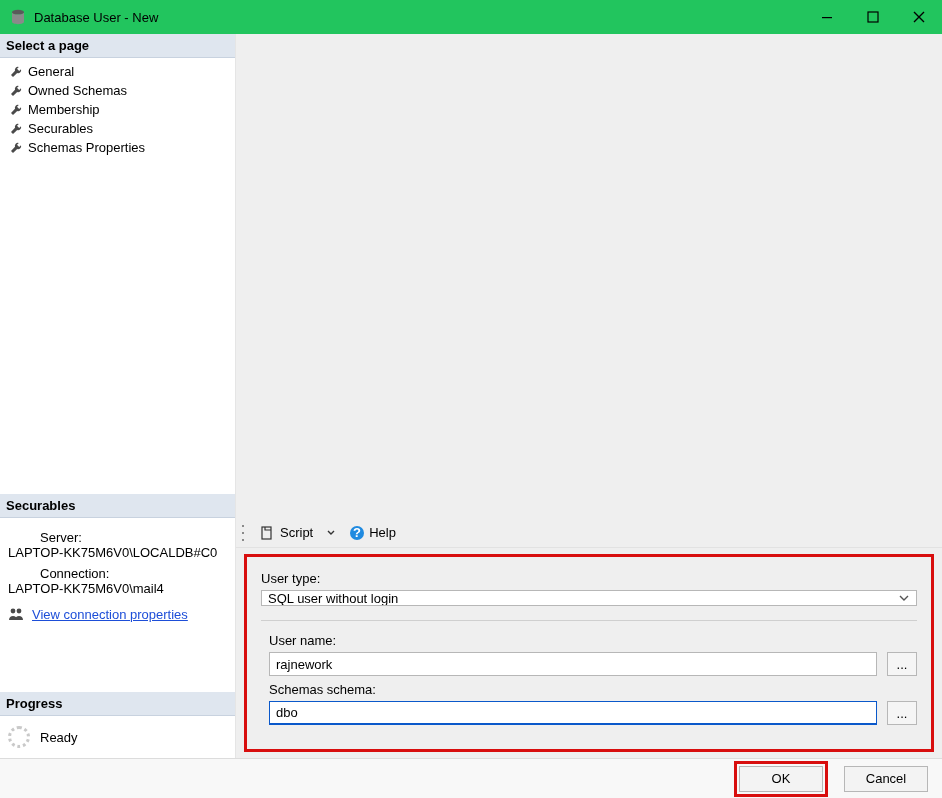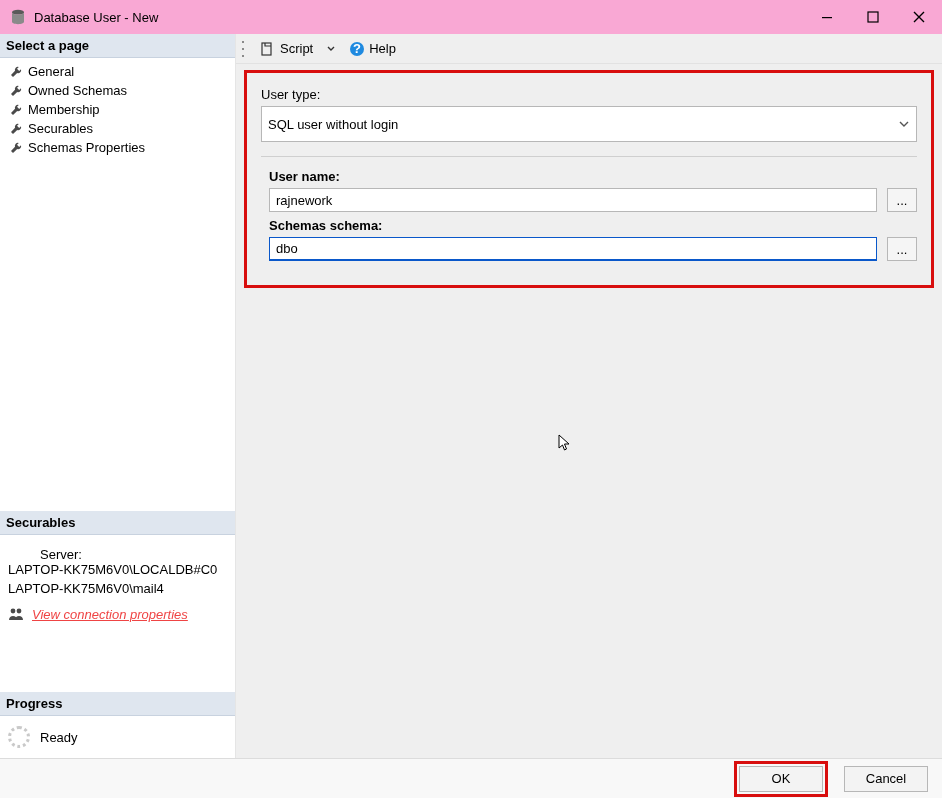--- a/index.html
+++ b/index.html
@@ -1,67 +1,67 @@
 <!DOCTYPE html>
 <html><head>
 <meta charset="utf-8">
 <style>
   * { box-sizing: border-box; font-family: "Segoe UI", Tahoma, sans-serif; font-size: 13px; }
   html, body { margin: 0; padding: 0; width: 942px; height: 798px; background: #fff; overflow: hidden; }
 
   
-  .titlebar { height: 34px; display: flex; align-items: center; background: #f9a8d4; }
+  .titlebar { height: 34px; display: flex; align-items: center; background: #22c55e; }
   .titlebar .app-icon { width: 16px; height: 16px; margin: 0 8px 0 10px; display: inline-flex; }
   .titlebar .title { flex: 0 0 auto; }
   .titlebar .spacer { flex: 1; }
   .titlebar .win-btn { width: 46px; height: 34px; display: inline-flex; align-items: center; justify-content: center; }
   .titlebar .win-btn svg { width: 12px; height: 12px; }
 
   
   .body { display: flex; height: calc(798px - 34px - 40px); }
   .sidebar { width: 236px; background: #fff; display: flex; flex-direction: column; border-right: 1px solid #e5e5e5; }
   .section-header { background: #dfe6ef; font-weight: 600; padding: 4px 6px; border-bottom: 1px solid #c8d2df; }
   .page-list { padding: 4px 0; }
   .page-item { display: flex; align-items: center; gap: 6px; padding: 2px 8px 2px 10px; cursor: default; }
   .page-item .wrench { width: 12px; height: 12px; display: inline-flex; }
   .sidebar .grow { flex: 1; }
 
   .conn-block { padding: 6px 8px 0 8px; font-size: 13px; }
   .conn-block .lbl { margin-top: 6px; margin-left: 32px; }
   .conn-block .val { margin-bottom: 4px; white-space: nowrap; overflow: hidden; text-overflow: clip; }
   .conn-link-row { display: flex; align-items: center; gap: 8px; padding: 6px 8px 10px 8px; }
-  .conn-link-row a { color: #ef4444; text-decoration: underline; font-style: italic; }
+  .conn-link-row a { color: #1d4ed8; text-decoration: underline; }
   .people-icon { width: 16px; height: 16px; display: inline-flex; }
 
   .progress-row { display: flex; align-items: center; gap: 10px; padding: 10px 8px; }
   .spinner { width: 22px; height: 22px; border: 3px dotted #c9c9c9; border-radius: 50%; }
 
   
-  .content { flex: 1; background: #efefef; display: flex; flex-direction: column; }
+  .content { flex: 1; background: #efefef; display: flex; flex-direction: column; justify-content: flex-end; }
   .toolbar { height: 30px; display: flex; align-items: center; gap: 4px; padding: 0 6px; background: #efefef; border-bottom: 1px solid #e2e2e2; }
   .toolbar .grip { width: 6px; height: 16px; display: inline-flex; flex-direction: column; justify-content: space-between; margin-right: 2px; }
   .toolbar .grip span { width: 2px; height: 2px; background: #8a8a8a; }
   .toolbar .tb-btn { display: inline-flex; align-items: center; gap: 4px; padding: 2px 6px; }
   .toolbar .tb-btn .icon { width: 16px; height: 16px; display: inline-flex; }
   .toolbar .tb-drop { display: inline-flex; align-items: center; padding: 0 4px; }
   .toolbar .help-icon { width: 16px; height: 16px; display:inline-flex; }
 
   .form-area { position: relative; margin: 6px 8px; padding: 10px 14px 24px 14px; border: 3px solid #d80e0e; background: #efefef; }
   .form-label { margin: 4px 0 4px 0; }
   .select-wrap { position: relative; }
-  .select-wrap select { width: 100%; height: 36px; border: 1px solid #b7b7b7; background: #fff; padding: 0 24px 0 6px; appearance: none; -webkit-appearance: none; }
+  .select-wrap select { width: 100%; height: 16px; border: 1px solid #b7b7b7; background: #fff; padding: 0 24px 0 6px; appearance: none; -webkit-appearance: none; }
   .select-wrap .chev { position: absolute; right: 8px; top: 50%; transform: translateY(-50%); pointer-events: none; }
 
   .sep { height: 1px; background: #cfcfcf; margin: 14px 0 12px 0; }
 
   .field-row { display: flex; align-items: center; gap: 10px; }
   .field-row input[type="text"] { flex: 1; height: 24px; border: 1px solid #b7b7b7; padding: 0 6px; background: #fff; }
   .field-row input.focused { border: 1px solid #0a58ca; border-bottom: 2px solid #0a58ca; }
   .browse-btn { width: 30px; height: 24px; border: 1px solid #b7b7b7; background: #f5f5f5; display: inline-flex; align-items: center; justify-content: center; }
-  .indent-label { margin: 6px 0 4px 8px; font-weight: bold; }
+  .indent-label { margin: 6px 0 4px 8px; }
 
   
   .cursor { position: absolute; left: 310px; top: 360px; width: 18px; height: 18px; }
 
   
   .footer { height: 40px; border-top: 1px solid #dcdcdc; display: flex; align-items: center; justify-content: flex-end; gap: 16px; padding: 0 14px; background: #f8f8f8; }
   .footer .btn { min-width: 84px; height: 26px; border: 1px solid #b7b7b7; background: #f3f3f3; display: inline-flex; align-items: center; justify-content: center; }
   .ok-wrap { border: 3px solid #d80e0e; padding: 2px; }
 
   svg { display: block; }
@@ -141,20 +141,21 @@
         <span>Schemas Properties</span>
       </div>
     </div>
 
     <div class="grow"></div>
 
     <div class="section-header">Securables</div>
     <div class="conn-block">
       <div class="lbl">Server:</div>
       <div class="val">LAPTOP-KK75M6V0\LOCALDB#C0</div>
+      <div class="lbl">Connection:</div>
       <div class="val">LAPTOP-KK75M6V0\mail4</div>
     </div>
     <div class="conn-link-row">
       <span class="people-icon">
         <svg viewBox="0 0 16 16">
             <circle cx="5" cy="5" r="2.4" fill="#4a4a4a"></circle>
             <circle cx="11" cy="5" r="2.4" fill="#4a4a4a"></circle>
             <path d="M1 14c0-2.5 1.8-4 4-4s4 1.5 4 4" fill="#4a4a4a"></path>
             <path d="M7 14c0-2.5 1.8-4 4-4s4 1.5 4 4" fill="#4a4a4a"></path>
           </svg>

